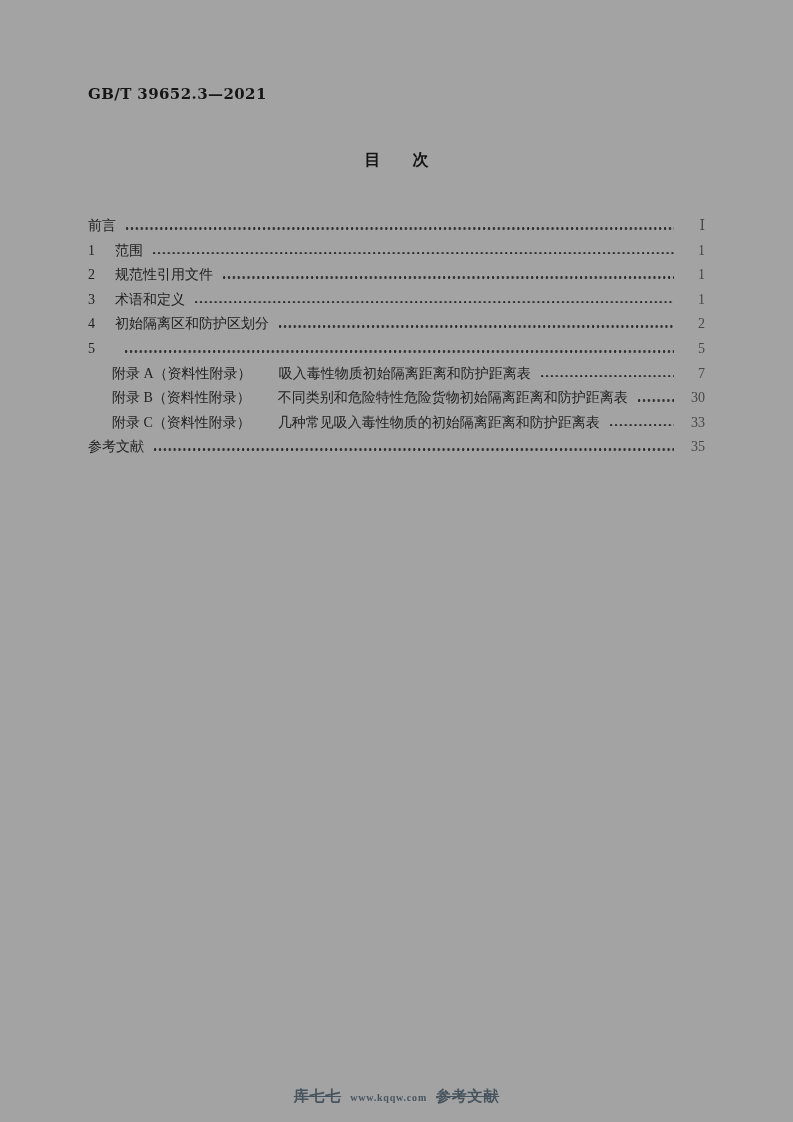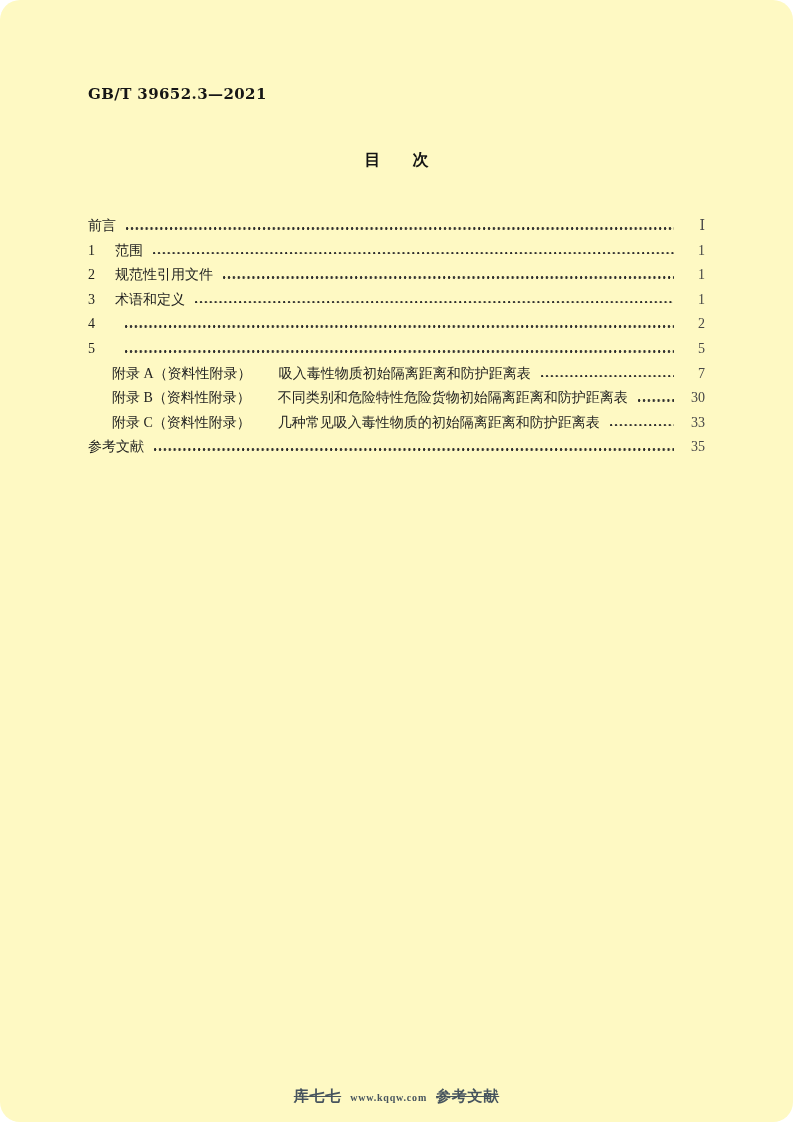--- a/index.html
+++ b/index.html
@@ -4,21 +4,21 @@
 <style>
   * { margin: 0; padding: 0; box-sizing: border-box; }
   html, body { background: #ffffff; }
   body {
     width: 793px; height: 1122px;
     position: relative;
     font-family: "Liberation Serif", "DejaVu Serif", serif;
     color: #1f1f1f;
     overflow: hidden;
   }
-  .page { position: absolute; inset: 0; background: #fef9c3; border-radius: 20px; }
+  .page { position: absolute; inset: 0; background: #a3a3a3; }
 
   .doc-number {
     position: absolute;
     left: 88px; top: 85px;
     font-family: "DejaVu Serif", "Liberation Serif", serif;
     font-weight: bold;
     font-size: 15px;
     letter-spacing: 0.4px;
     color: #161616;
     white-space: nowrap;
@@ -132,20 +132,21 @@
 
     <div class="toc-row numbered">
       <span class="prefix">3</span>
       <span class="entry-title">术语和定义</span>
       <span class="leader"></span>
       <span class="page-num">1</span>
     </div>
 
     <div class="toc-row numbered">
       <span class="prefix">4</span>
+      <span class="entry-title">初始隔离区和防护区划分</span>
       <span class="leader"></span>
       <span class="page-num">2</span>
     </div>
 
     <div class="toc-row numbered">
       <span class="prefix">5</span>
       <span class="leader"></span>
       <span class="page-num">5</span>
     </div>
 

